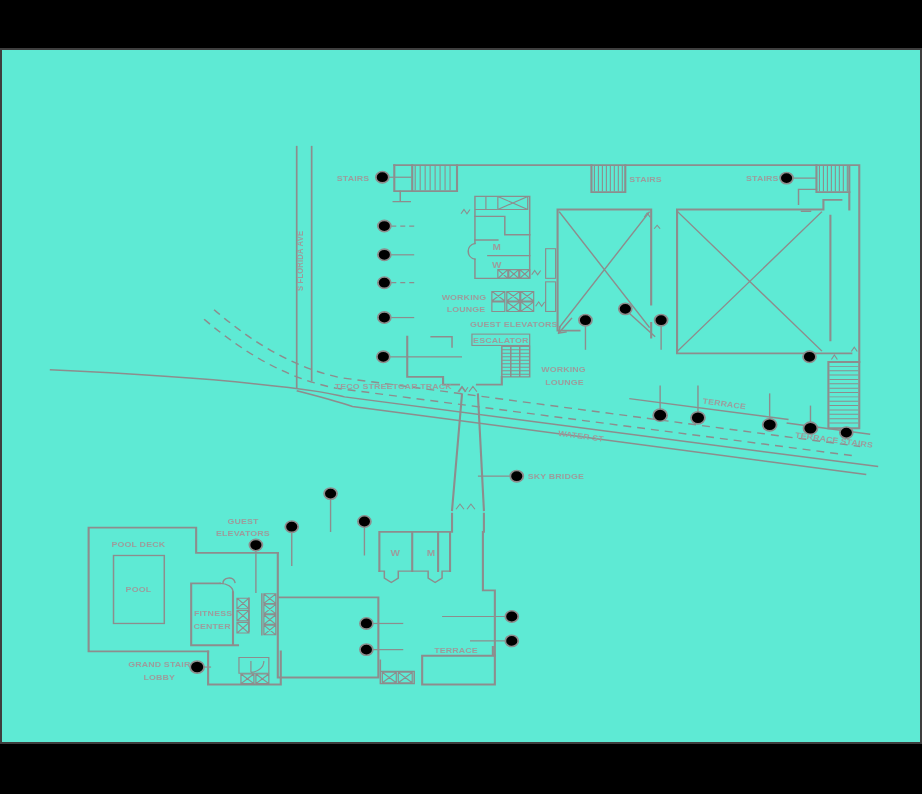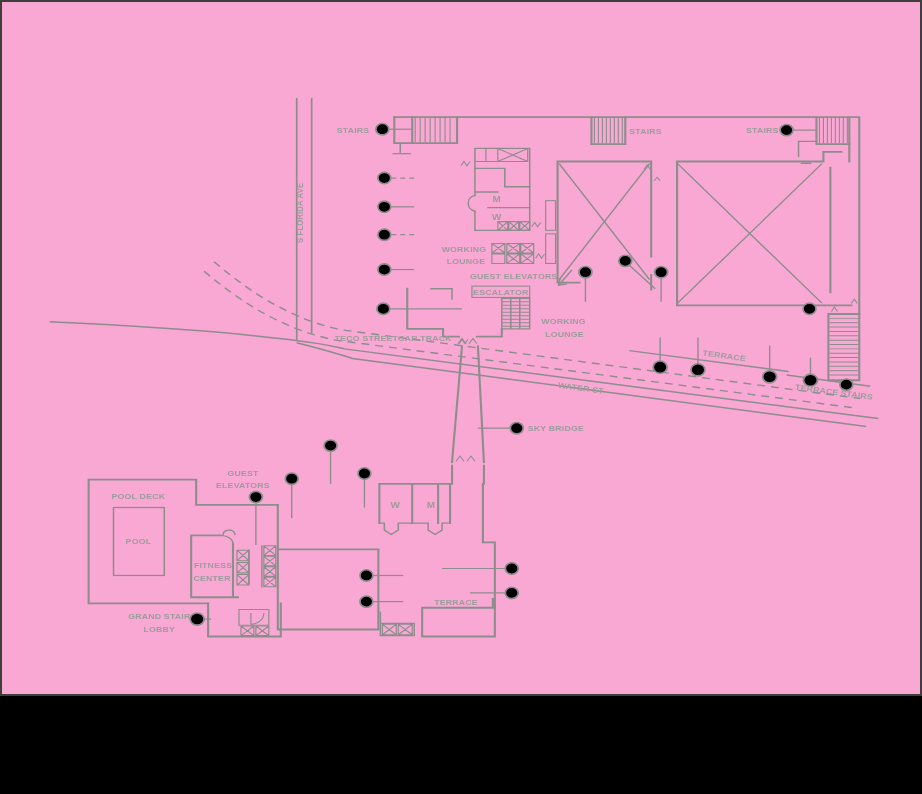--- a/index.html
+++ b/index.html
@@ -1,18 +1,18 @@
 <!DOCTYPE html>
 <html><head>
 <meta charset="utf-8">
 <style>
   html,body{margin:0;padding:0;background:#000;}
   .frame{
     position:relative;width:922px;height:696px;box-sizing:border-box;
-    background:#f9a8d4;border:2px solid #3e3e3e;overflow:hidden;
+    background:#5eead4;border:2px solid #3e3e3e;overflow:hidden;margin-top:48px;
   }
   svg{display:block;width:100%;height:100%;}
   text{
     font-family:"Liberation Sans","DejaVu Sans",sans-serif;
     font-weight:700;font-size:8.8px;letter-spacing:0.2px;
     fill:#9c9c9c;
   }
   .big{font-size:10px;}
   .wall{stroke:#8d8d8d;stroke-width:2.1;fill:none;stroke-linecap:square;}
   .wall2{stroke:#8d8d8d;stroke-width:1.5;fill:none;stroke-linecap:square;}

